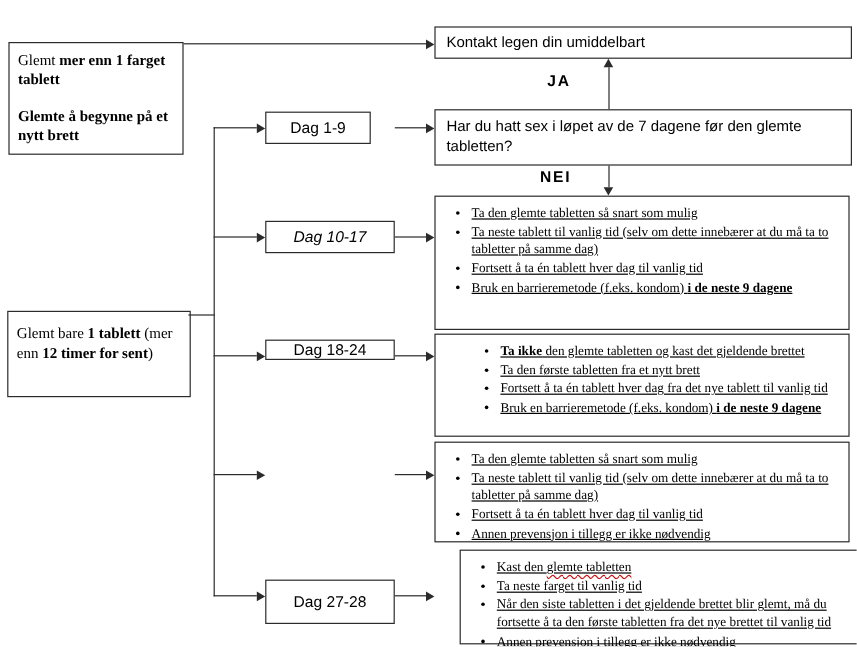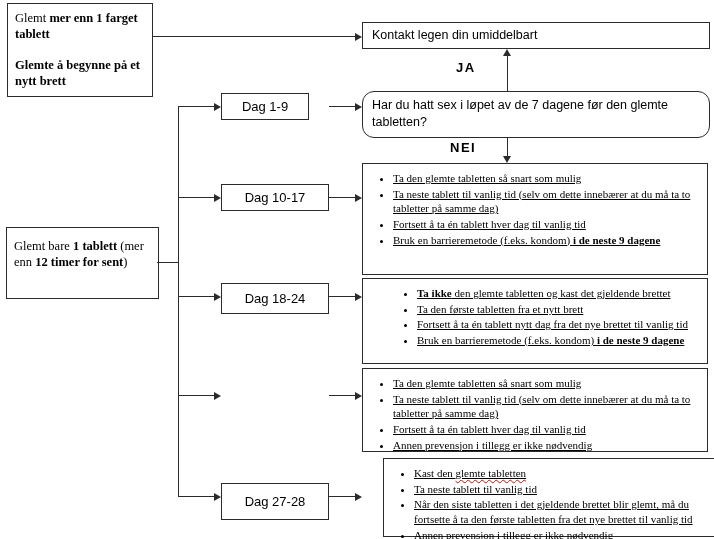--- a/index.html
+++ b/index.html
@@ -4,21 +4,21 @@
 <style>
   html,body{margin:0;padding:0;background:#fff;}
   .stage{
     position:relative;width:714px;height:539px;background:#fff;overflow:hidden;
     font-family:"Liberation Sans",sans-serif;color:#000;
   }
   .box{
     position:absolute;border:1.5px solid #2b2b2b;background:#fff;box-sizing:border-box;
   }
   .thinbox{border-width:1px;}
-  .serif{font-family:"Liberation Serif",serif;}
+  .serif{font-family:"Liberation Serif",serif;margin-top:32px;}
   .sans{font-family:"Liberation Sans",sans-serif;}
   .startbox{font-size:12.5px;line-height:1.3;padding:6px 7px;}
   .startbox p{margin:0 0 14px 0;}
   .flowlabel-box{display:flex;align-items:center;padding:2px 9px;font-size:12.5px;line-height:1.35;}
   .daybox{display:flex;align-items:center;justify-content:center;font-size:13px;}
   .instrbox ul{margin:7px 0 0 0;padding:0 4px 0 30px;font-family:"Liberation Serif",serif;font-size:11px;line-height:1.33;text-decoration:underline;}
   .instrbox li{margin:0 0 1px 0;}
   .bold{font-weight:bold;}
   .squiggle{text-decoration:underline wavy #cc1111;text-decoration-thickness:1px;text-underline-offset:2px;}
   .hline,.vline{position:absolute;background:#2b2b2b;}
@@ -41,68 +41,68 @@
   </div>
 
   <div class="box startbox serif" style="left:6px;top:227px;width:153px;height:72px;padding-top:10px;">
     <p><span>Glemt bare </span><span class="bold">1 tablett</span><span> (mer enn </span><span class="bold">12 timer for sent</span><span>)</span></p>
   </div>
 
   <div class="box thinbox flowlabel-box sans" style="left:362px;top:22px;width:348px;height:27px;">
     <span>Kontakt legen din umiddelbart</span>
   </div>
 
-  <div class="box thinbox flowlabel-box sans" style="left:362px;top:91px;width:348px;height:47px;align-items:flex-start;padding-top:5px;border-radius:12px;">
+  <div class="box thinbox flowlabel-box sans" style="left:362px;top:91px;width:348px;height:47px;align-items:flex-start;padding-top:5px;">
     <span>Har du hatt sex i løpet av de 7 dagene før den glemte tabletten?</span>
   </div>
 
   <span class="branchlabel sans" style="left:456px;top:60px;">JA</span>
   <span class="branchlabel sans" style="left:450px;top:140px;">NEI</span>
 
   <div class="box thinbox daybox sans" style="left:221px;top:93px;width:88px;height:27px;">
     <span>Dag 1-9</span>
   </div>
-  <div class="box thinbox daybox sans" style="left:221px;top:184px;width:108px;height:27px;">
+  <div class="box thinbox daybox sans" style="left:221px;top:184px;width:108px;height:27px;font-style:italic;">
     <span>Dag 10-17</span>
   </div>
-  <div class="box thinbox daybox sans" style="left:221px;top:283px;width:108px;height:31px;">
+  <div class="box thinbox daybox sans" style="left:221px;top:283px;width:108px;height:17px;">
     <span>Dag 18-24</span>
   </div>
   <div class="box thinbox daybox sans" style="left:221px;top:483px;width:108px;height:37px;">
     <span>Dag 27-28</span>
   </div>
 
   <div class="box thinbox instrbox" style="left:362px;top:163px;width:346px;height:112px;">
     <ul>
         <li><span>Ta den glemte tabletten så snart som mulig</span></li>
         <li><span>Ta neste tablett til vanlig tid (selv om dette innebærer at du må ta to tabletter på samme dag)</span></li>
         <li><span>Fortsett å ta én tablett hver dag til vanlig tid</span></li>
         <li><span>Bruk en barrieremetode (f.eks. kondom) </span><span class="bold">i de neste 9 dagene</span></li>
       </ul>
   </div>
   <div class="box thinbox instrbox" style="left:362px;top:278px;width:346px;height:86px;padding-left:24px;">
     <ul>
         <li><span class="bold">Ta ikke</span><span> den glemte tabletten og kast det gjeldende brettet</span></li>
         <li><span>Ta den første tabletten fra et nytt brett</span></li>
-        <li><span>Fortsett å ta én tablett nytt dag fra det nye brettet til vanlig tid</span></li>
+        <li><span>Fortsett å ta én tablett hver dag fra det nye tablett til vanlig tid</span></li>
         <li><span>Bruk en barrieremetode (f.eks. kondom) </span><span class="bold">i de neste 9 dagene</span></li>
       </ul>
   </div>
   <div class="box thinbox instrbox" style="left:362px;top:368px;width:346px;height:84px;">
     <ul>
         <li><span>Ta den glemte tabletten så snart som mulig</span></li>
         <li><span>Ta neste tablett til vanlig tid (selv om dette innebærer at du må ta to tabletter på samme dag)</span></li>
         <li><span>Fortsett å ta én tablett hver dag til vanlig tid</span></li>
         <li><span>Annen prevensjon i tillegg er ikke nødvendig</span></li>
       </ul>
   </div>
   <div class="box thinbox instrbox" style="left:372px;top:458px;width:346px;height:79px;margin-left:11px;">
     <ul>
         <li><span>Kast den </span><span class="squiggle">glemte tabletten</span></li>
-        <li><span>Ta neste tablett til vanlig tid</span></li>
+        <li><span>Ta neste farget til vanlig tid</span></li>
         <li><span>Når den siste tabletten i det gjeldende brettet blir glemt, må du fortsette å ta den første tabletten fra det nye brettet til vanlig tid</span></li>
         <li><span>Annen prevensjon i tillegg er ikke nødvendig</span></li>
       </ul>
   </div>
 
   <div class="hline" style="left:153px;top:36px;width:202px;"></div>
   <div class="arr arr-r" style="left:355px;top:33px;"></div>
 
   <div class="arr arr-u" style="left:503px;top:49px;"></div>
   <div class="vline" style="left:507px;top:56px;height:35px;"></div>

